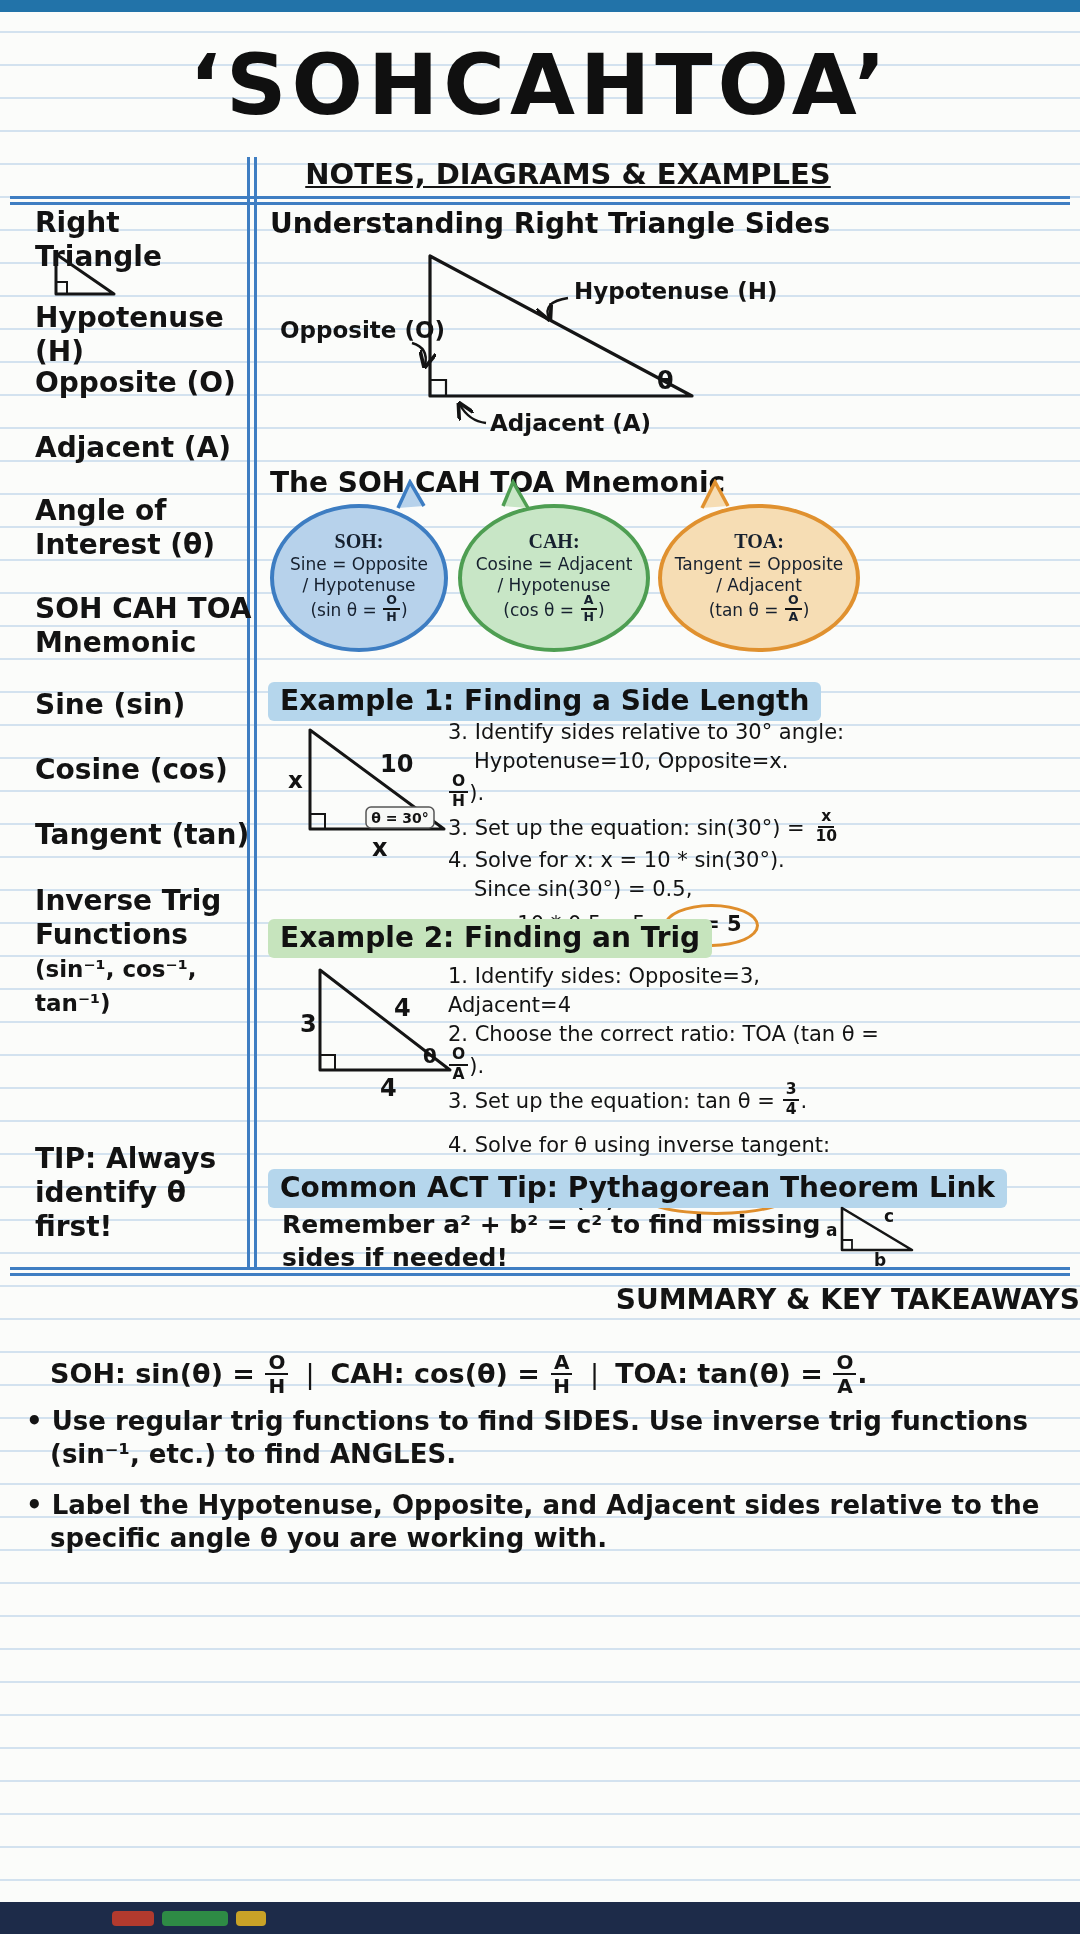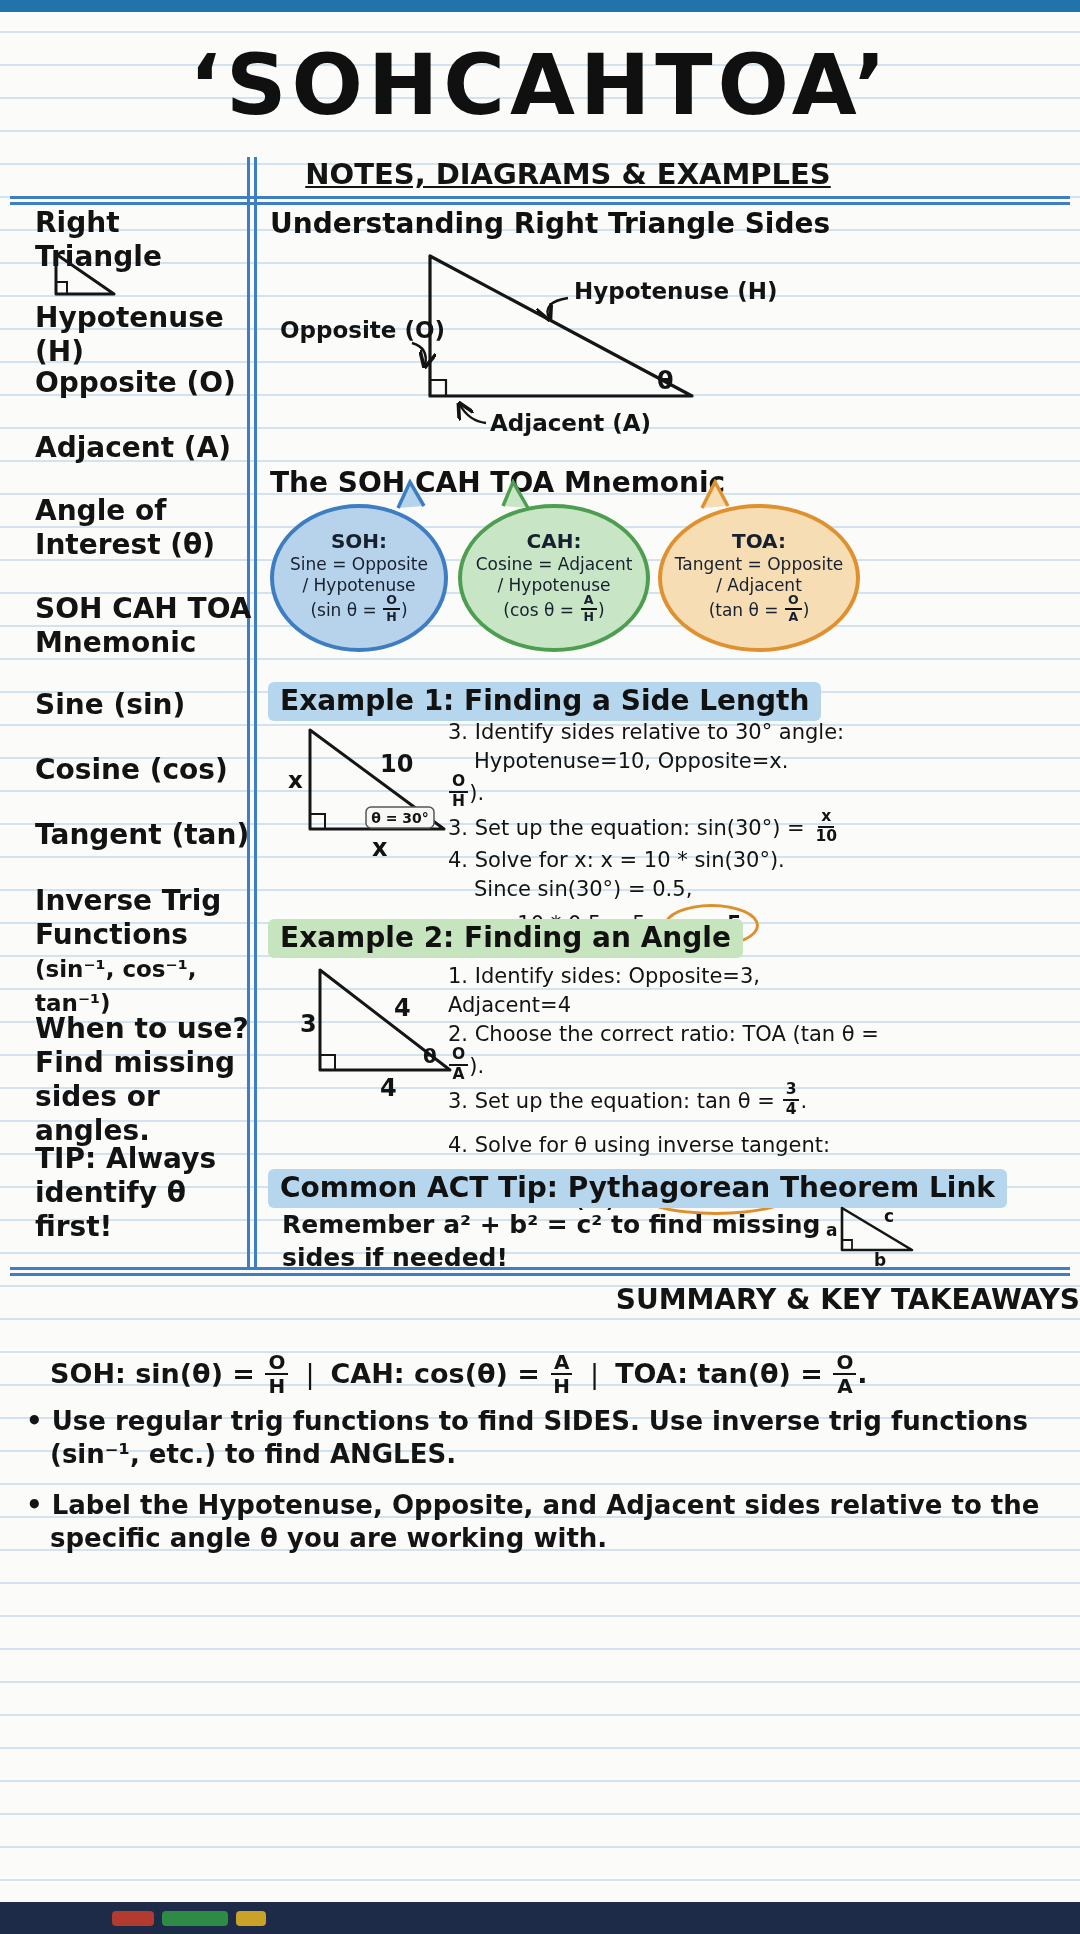--- a/index.html
+++ b/index.html
@@ -40,21 +40,21 @@
   svg text { fill:#131313; font-family:"DejaVu Sans","Liberation Sans",sans-serif; }
 
   .sec-title { position:absolute; font-size:28px; font-weight:700; color:#111; }
   .hl { padding:2px 12px 4px; border-radius:6px; }
   .hl-blue { background:#b5d6ec; }
   .hl-green { background:#c6e4bd; }
 
   .bubble { position:absolute; display:flex; flex-direction:column; align-items:center;
             justify-content:center; text-align:center; border-radius:50%;
             font-size:17px; line-height:21px; font-weight:500; color:#16202e; }
-  .bubble .bhead { font-size:20px; font-weight:700; margin-bottom:2px; }
+  .bubble .bhead { font-size:20px; font-weight:700; margin-bottom:2px;font-family:Liberation Serif, serif; }
   .bubble-blue { background:#b7d2eb; border:4px solid #3d7dc2; }
   .bubble-green { background:#c8e6c6; border:4px solid #4e9e52; }
   .bubble-orange { background:#f6ddb4; border:4px solid #e0912f; }
   .tail { position:absolute; }
 
   .steps { position:absolute; font-size:21px; line-height:29px; color:#131313; }
   .steps .indent { padding-left:26px; }
   .steps .mt { margin-top:12px; }
 
   .frac { display:inline-flex; flex-direction:column; align-items:center;
@@ -121,25 +121,20 @@
   <div class="cue" style="top:753px">
     <div>Cosine (cos)</div>
   </div>
   <div class="cue" style="top:818px">
     <div>Tangent (tan)</div>
   </div>
   <div class="cue" style="top:884px">
     <div>Inverse Trig</div>
     <div>Functions</div>
     <div class="small">(sin⁻¹, cos⁻¹, tan⁻¹)</div>
-  </div>
-  <div class="cue" style="top:1012px">
-    <div>When to use?</div>
-    <div>Find missing</div>
-    <div>sides or angles.</div>
   </div>
   <div class="cue" style="top:1142px">
     <div>TIP: Always</div>
     <div>identify θ first!</div>
   </div>
 
   <div class="sec-title" style="left:270px; top:207px">Understanding Right Triangle Sides</div>
 
   <svg class="abs-svg" style="left:272px; top:246px" width="550" height="196">
     <defs>
@@ -235,21 +230,21 @@
         </span>
     </div>
     <div>4. Solve for x: x = 10 * sin(30°).</div>
     <div class="indent">Since sin(30°) = 0.5,</div>
     <div class="indent">
       <span>x = 10 * 0.5 = 5.</span><span class="answer-circle">x = 5</span>
     </div>
   </div>
 
   <div class="sec-title" style="left:268px; top:921px">
-    <span class="hl hl-green">Example 2: Finding an Angle</span>
+    <span class="hl hl-green">Example 2: Finding an Trig</span>
   </div>
 
   <svg class="abs-svg" style="left:292px; top:962px" width="185" height="140">
     <path d="M28,8 L28,108 L158,108 Z" fill="none" stroke="#151515" stroke-width="3" stroke-linejoin="round"></path>
     <path d="M28,93 L43,93 L43,108" fill="none" stroke="#151515" stroke-width="2"></path>
     <text x="8" y="70" font-size="24" font-weight="600">3</text>
     <text x="102" y="54" font-size="24" font-weight="600">4</text>
     <text x="131" y="101" font-size="20" font-weight="600">θ</text>
     <text x="88" y="134" font-size="24" font-weight="600">4</text>
   </svg>

